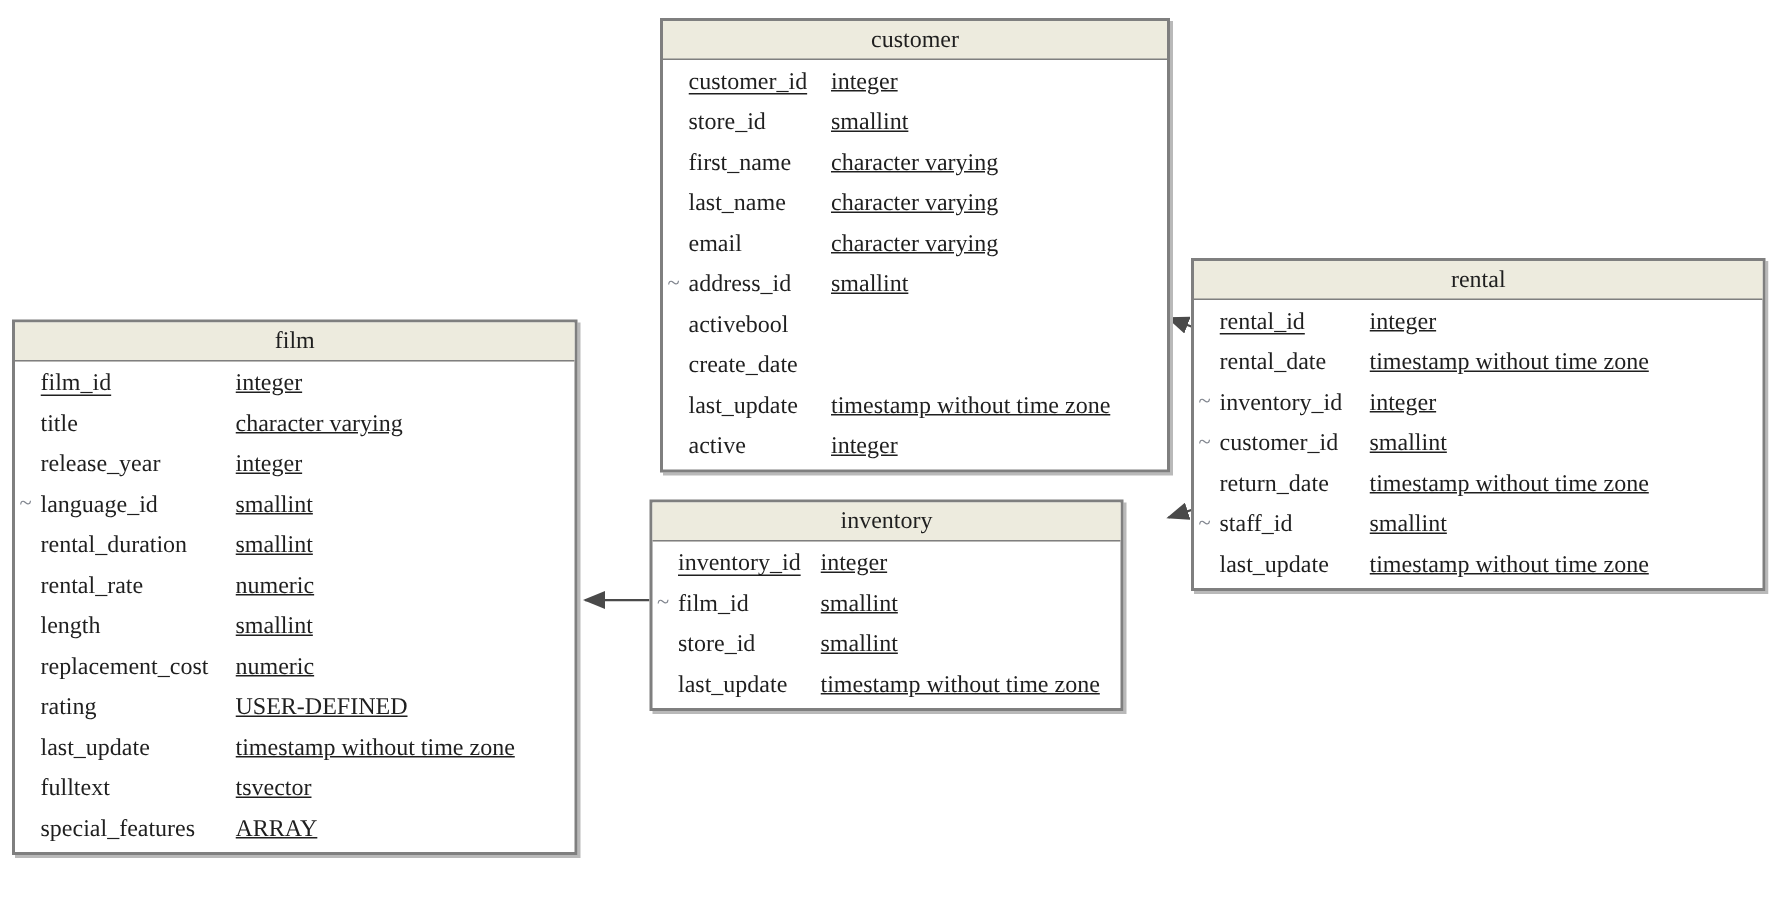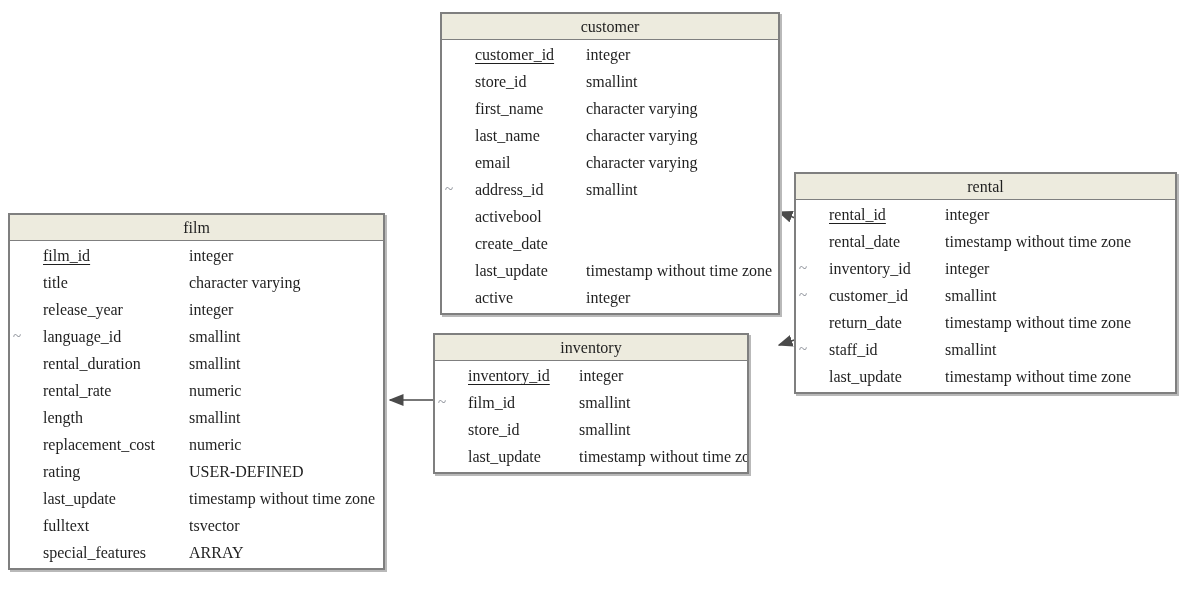--- a/index.html
+++ b/index.html
@@ -42,21 +42,20 @@
   }
   .tbl-body {
     padding: 1px 0 2px 0;
   }
   .tbl-row {
     display: flex;
     height: 27px;
     line-height: 27px;
     font-size: 16px;
     white-space: nowrap;
-    gap: 16px;
   }
   .fk-marker {
     width: 17px;
     padding-left: 3px;
     box-sizing: border-box;
     color: #80858e;
     font-size: 15px;
     flex: 0 0 auto;
   }
   .col-name {
@@ -64,20 +63,21 @@
     flex: 0 0 auto;
     overflow: hidden;
   }
   .col-name.pk {
     text-decoration: underline;
     text-underline-offset: 3px;
   }
   .col-type {
     flex: 1 1 auto;
     overflow: hidden;
+    text-decoration: underline;
   }
   
   #tbl-film      { left: 8px;   top: 213px; width: 377px; --name-w: 130px; }
   #tbl-customer  { left: 440px; top: 12px;  width: 340px; --name-w: 95px;  }
   #tbl-inventory { left: 433px; top: 333px; width: 316px; --name-w: 95px;  }
   #tbl-rental    { left: 794px; top: 172px; width: 383px; --name-w: 100px; }
 </style>
 </head>
 <body>
 

